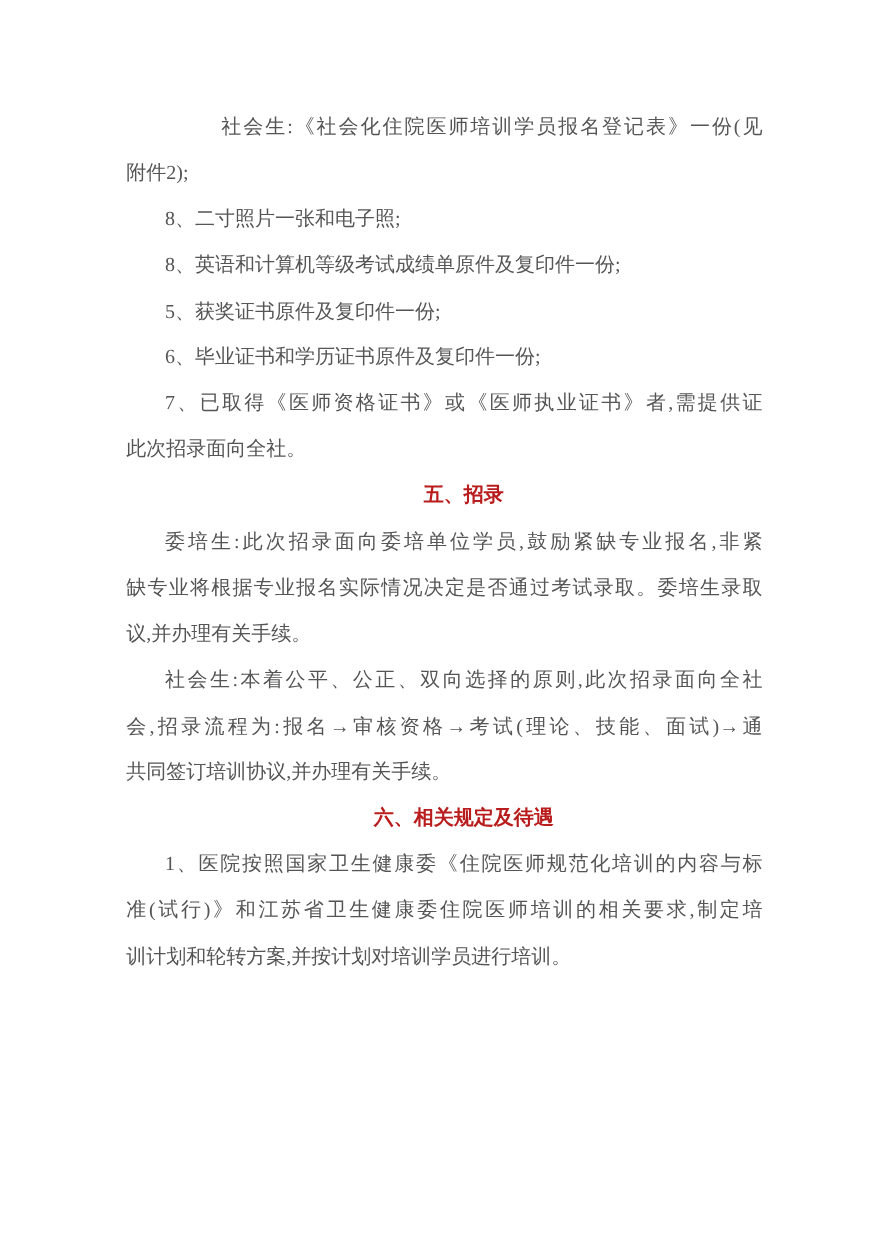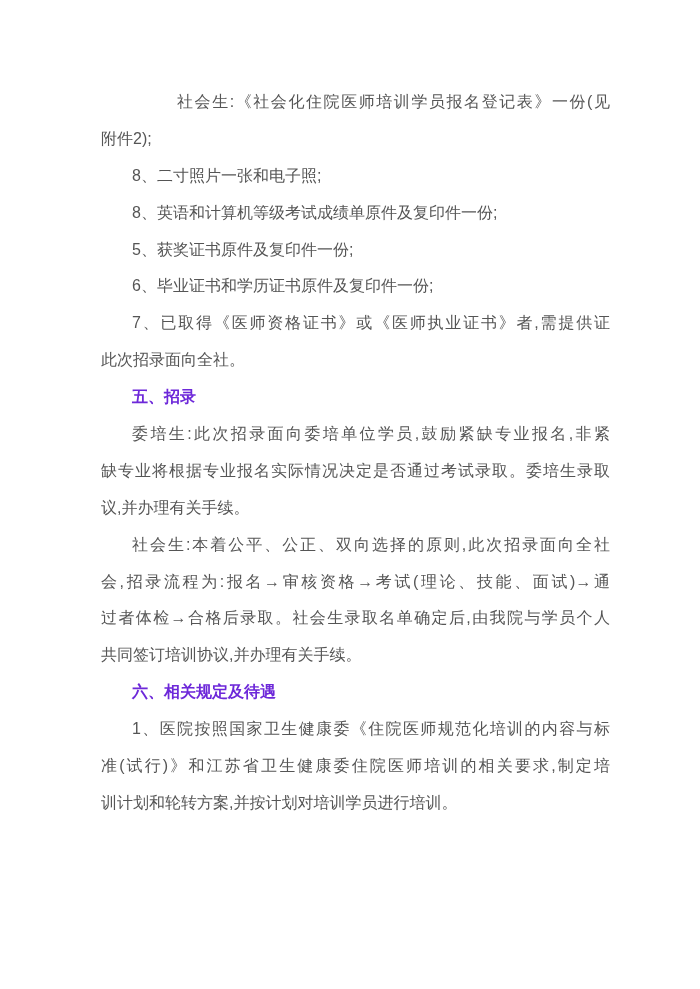--- a/index.html
+++ b/index.html
@@ -6,21 +6,21 @@
     margin: 0;
     padding: 0;
     background: #ffffff;
   }
   .page {
     position: relative;
     width: 700px;
     height: 989px;
     background: #ffffff;
     overflow: hidden;
-    font-family: Liberation Sans, sans-serif;
+    font-family: Liberation Serif, serif;
   }
   .text-column {
     position: absolute;
     left: 101px;
     top: 84px;
     width: 509px;
   }
   .line {
     font-size: 16px;
     line-height: 36.9px;
@@ -36,21 +36,22 @@
     text-align-last: justify;
     text-justify: inter-character;
   }
   
   .line.ind   { padding-left: 31px; }
   
   .line.ind-deep { padding-left: 76px; }
   
   .line.hd {
     font-weight: bold;
-    color: #6d28d9;
+    color: #b91c1c;
+    text-align: center;
   }
 </style>
 </head>
 <body>
 
 <div class="page">
   <div class="text-column">
     <div class="line j ind-deep">社会生:《社会化住院医师培训学员报名登记表》一份(见</div>
     <div class="line">附件2);</div>
     <div class="line ind">8、二寸照片一张和电子照;</div>
@@ -58,20 +59,19 @@
     <div class="line ind">5、获奖证书原件及复印件一份;</div>
     <div class="line ind">6、毕业证书和学历证书原件及复印件一份;</div>
     <div class="line j ind">7、已取得《医师资格证书》或《医师执业证书》者,需提供证</div>
     <div class="line">此次招录面向全社。</div>
     <div class="line ind hd">五、招录</div>
     <div class="line j ind">委培生:此次招录面向委培单位学员,鼓励紧缺专业报名,非紧</div>
     <div class="line j">缺专业将根据专业报名实际情况决定是否通过考试录取。委培生录取</div>
     <div class="line">议,并办理有关手续。</div>
     <div class="line j ind">社会生:本着公平、公正、双向选择的原则,此次招录面向全社</div>
     <div class="line j">会,招录流程为:报名→审核资格→考试(理论、技能、面试)→通</div>
-    <div class="line j">过者体检→合格后录取。社会生录取名单确定后,由我院与学员个人</div>
     <div class="line">共同签订培训协议,并办理有关手续。</div>
     <div class="line ind hd">六、相关规定及待遇</div>
     <div class="line j ind">1、医院按照国家卫生健康委《住院医师规范化培训的内容与标</div>
     <div class="line j">准(试行)》和江苏省卫生健康委住院医师培训的相关要求,制定培</div>
     <div class="line">训计划和轮转方案,并按计划对培训学员进行培训。</div>
   </div>
 </div>
 
 </body></html>

